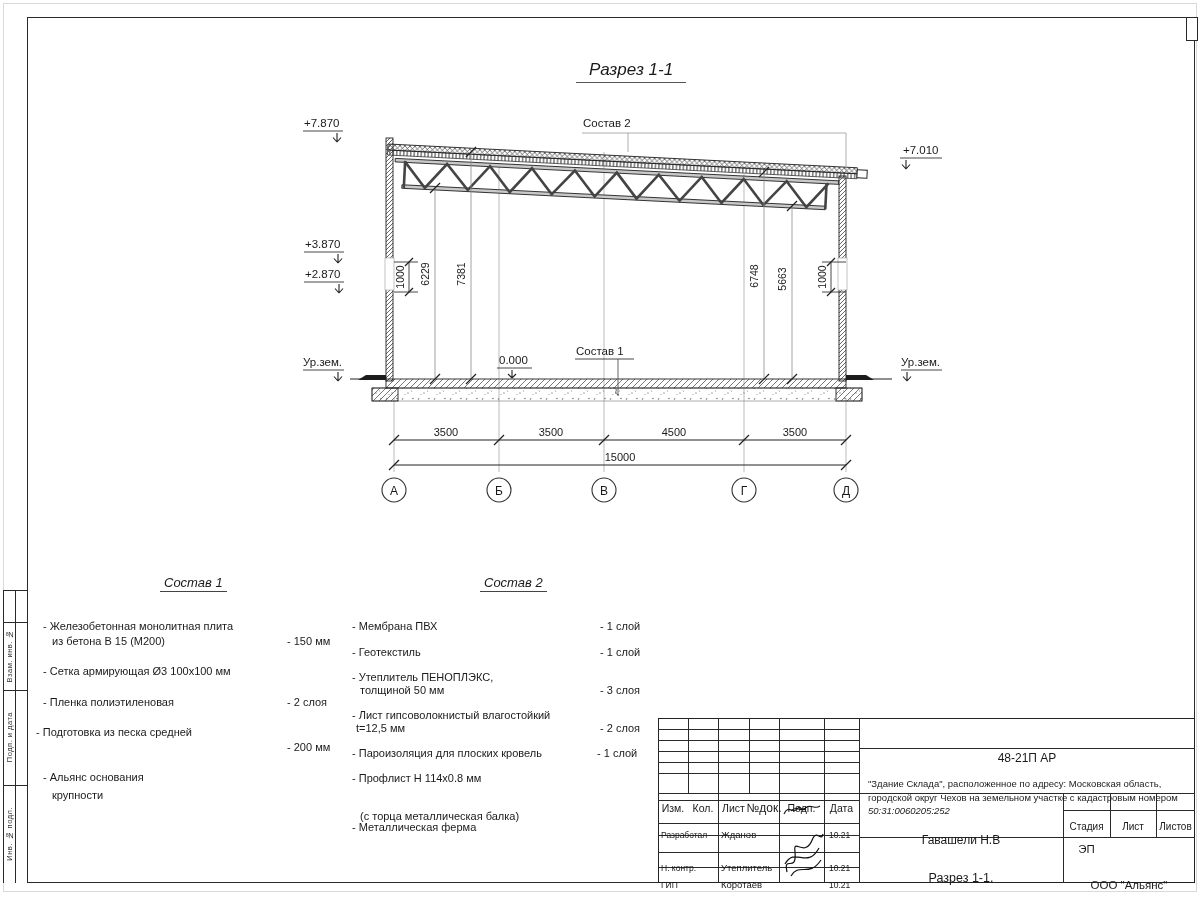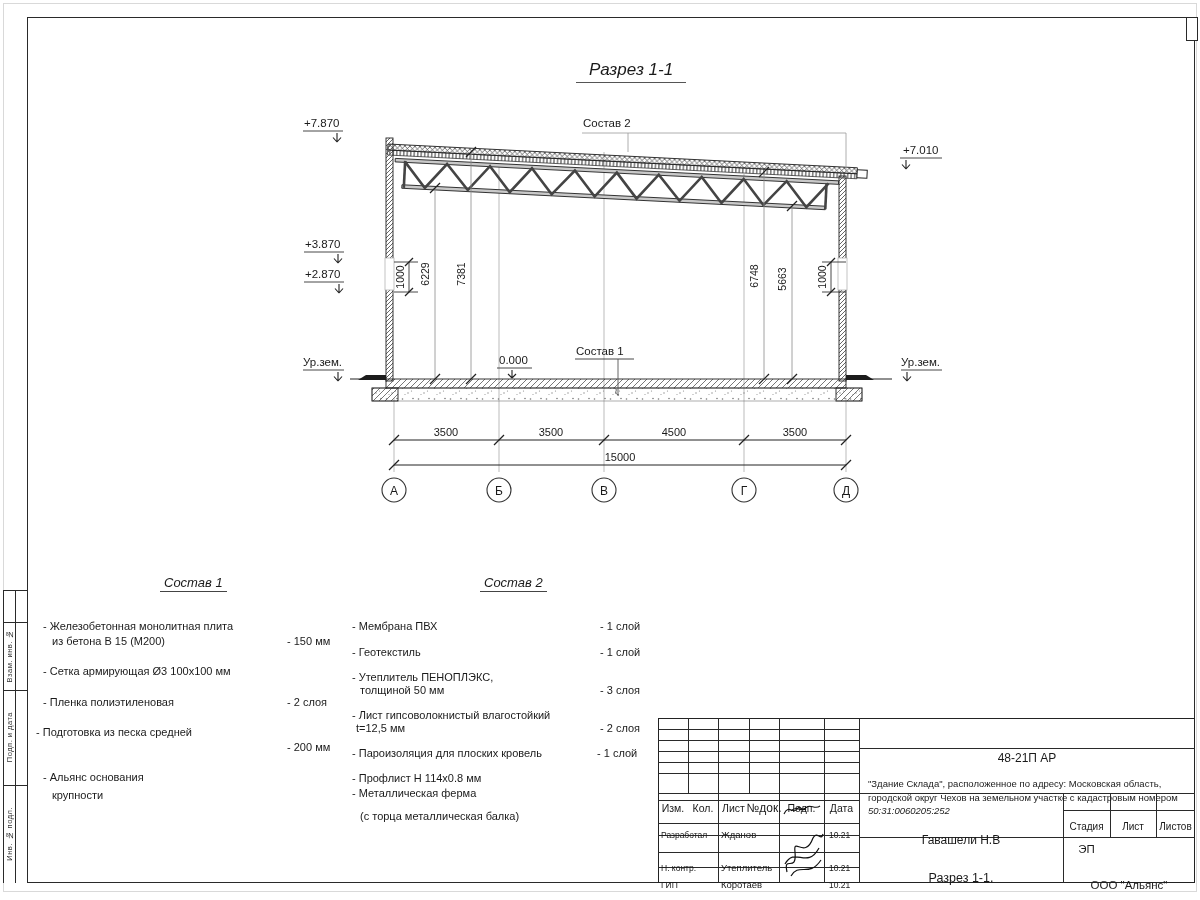--- a/index.html
+++ b/index.html
@@ -266,21 +266,21 @@
     <div class="t" style="left:600px;top:646px;">- 1 слой</div>
     <div class="t" style="left:352px;top:671px;">- Утеплитель ПЕНОПЛЭКС,</div>
     <div class="t" style="left:360px;top:684px;">толщиной 50 мм</div>
     <div class="t" style="left:600px;top:684px;">- 3 слоя</div>
     <div class="t" style="left:352px;top:709px;">- Лист гипсоволокнистый влагостойкий</div>
     <div class="t" style="left:356px;top:722px;">t=12,5 мм</div>
     <div class="t" style="left:600px;top:722px;">- 2 слоя</div>
     <div class="t" style="left:352px;top:747px;">- Пароизоляция для плоских кровель</div>
     <div class="t" style="left:597px;top:747px;">- 1 слой</div>
     <div class="t" style="left:352px;top:772px;">- Профлист Н 114х0.8 мм</div>
-    <div class="t" style="left:352px;top:787px;">- Металлическая ферма</div>
+    <div class="t" style="left:352px;top:821px;">- Металлическая ферма</div>
     <div class="t" style="left:360px;top:810px;">(с торца металлическая балка)</div>
   </div>
 
   <div>
     <div style="position:absolute;left:658px;top:718px;width:537px;height:165px;border:1.6px solid #222;box-sizing:border-box;background:#fff;"></div>
 
     <div class="tb-line" style="left:688px;top:718px;width:1px;height:75px;"></div>
     <div class="tb-line" style="left:718px;top:718px;width:1px;height:165px;"></div>
     <div class="tb-line" style="left:749px;top:718px;width:1px;height:75px;"></div>
     <div class="tb-line" style="left:779px;top:718px;width:1px;height:165px;"></div>

